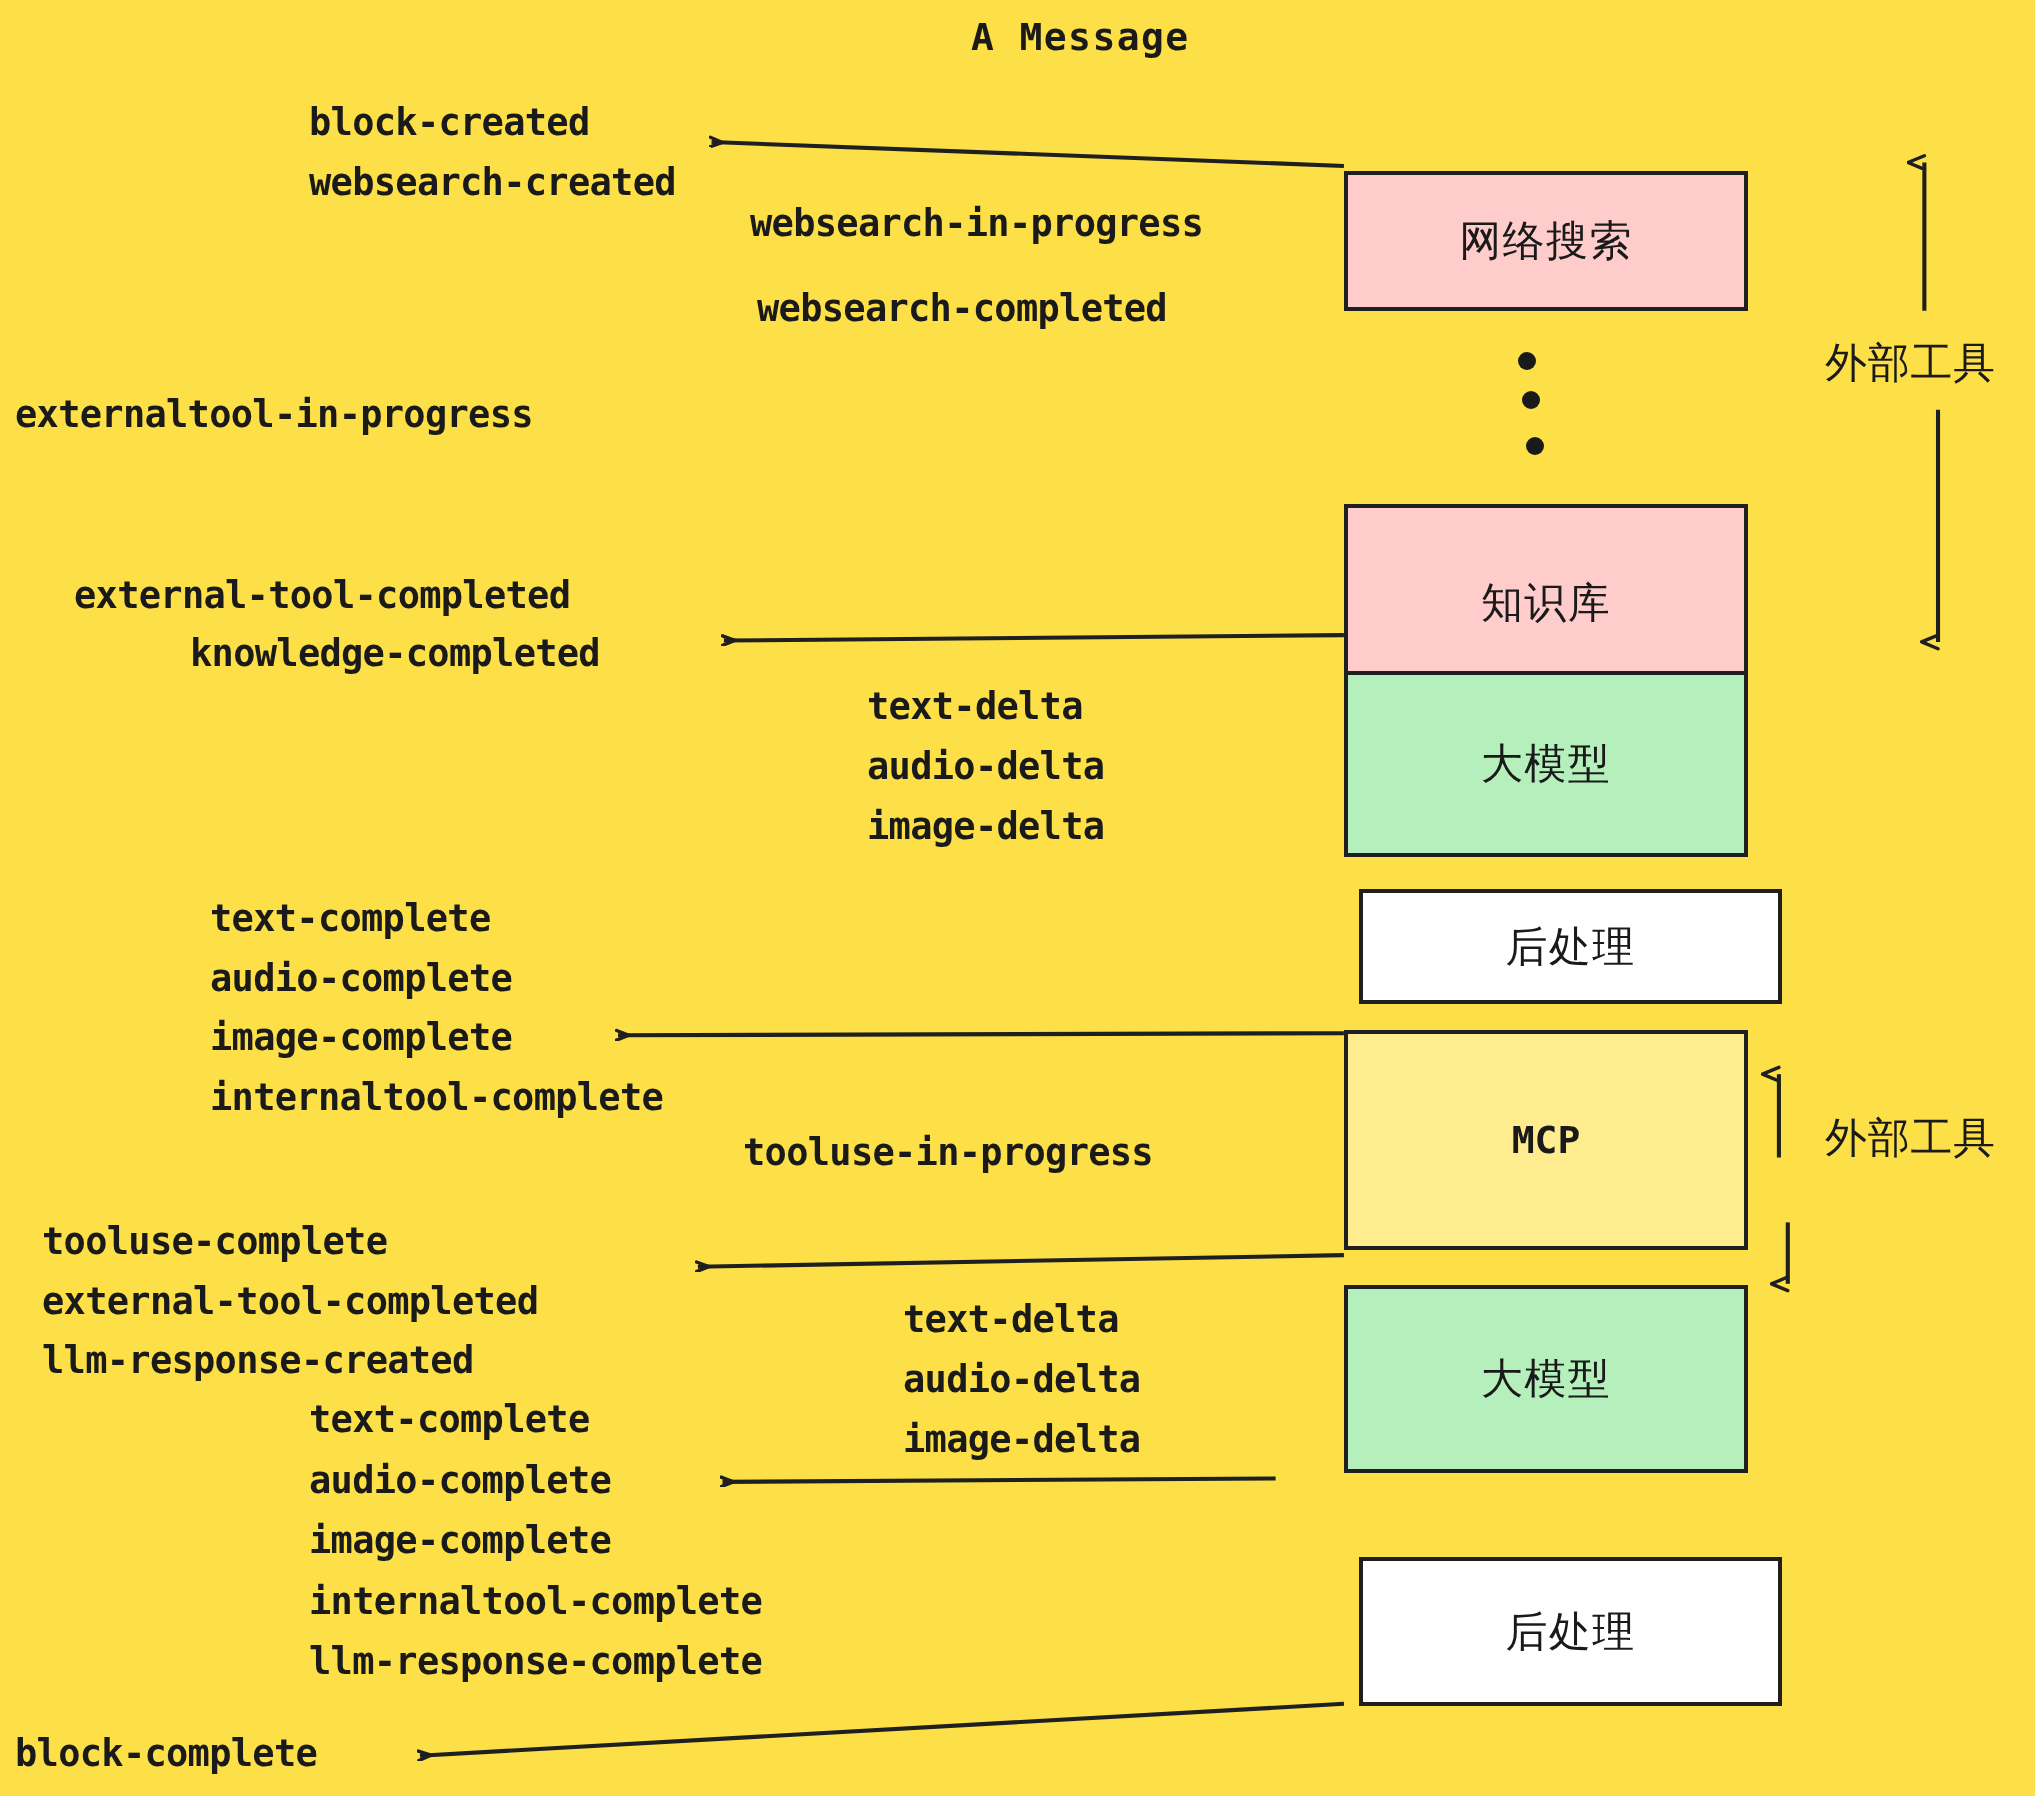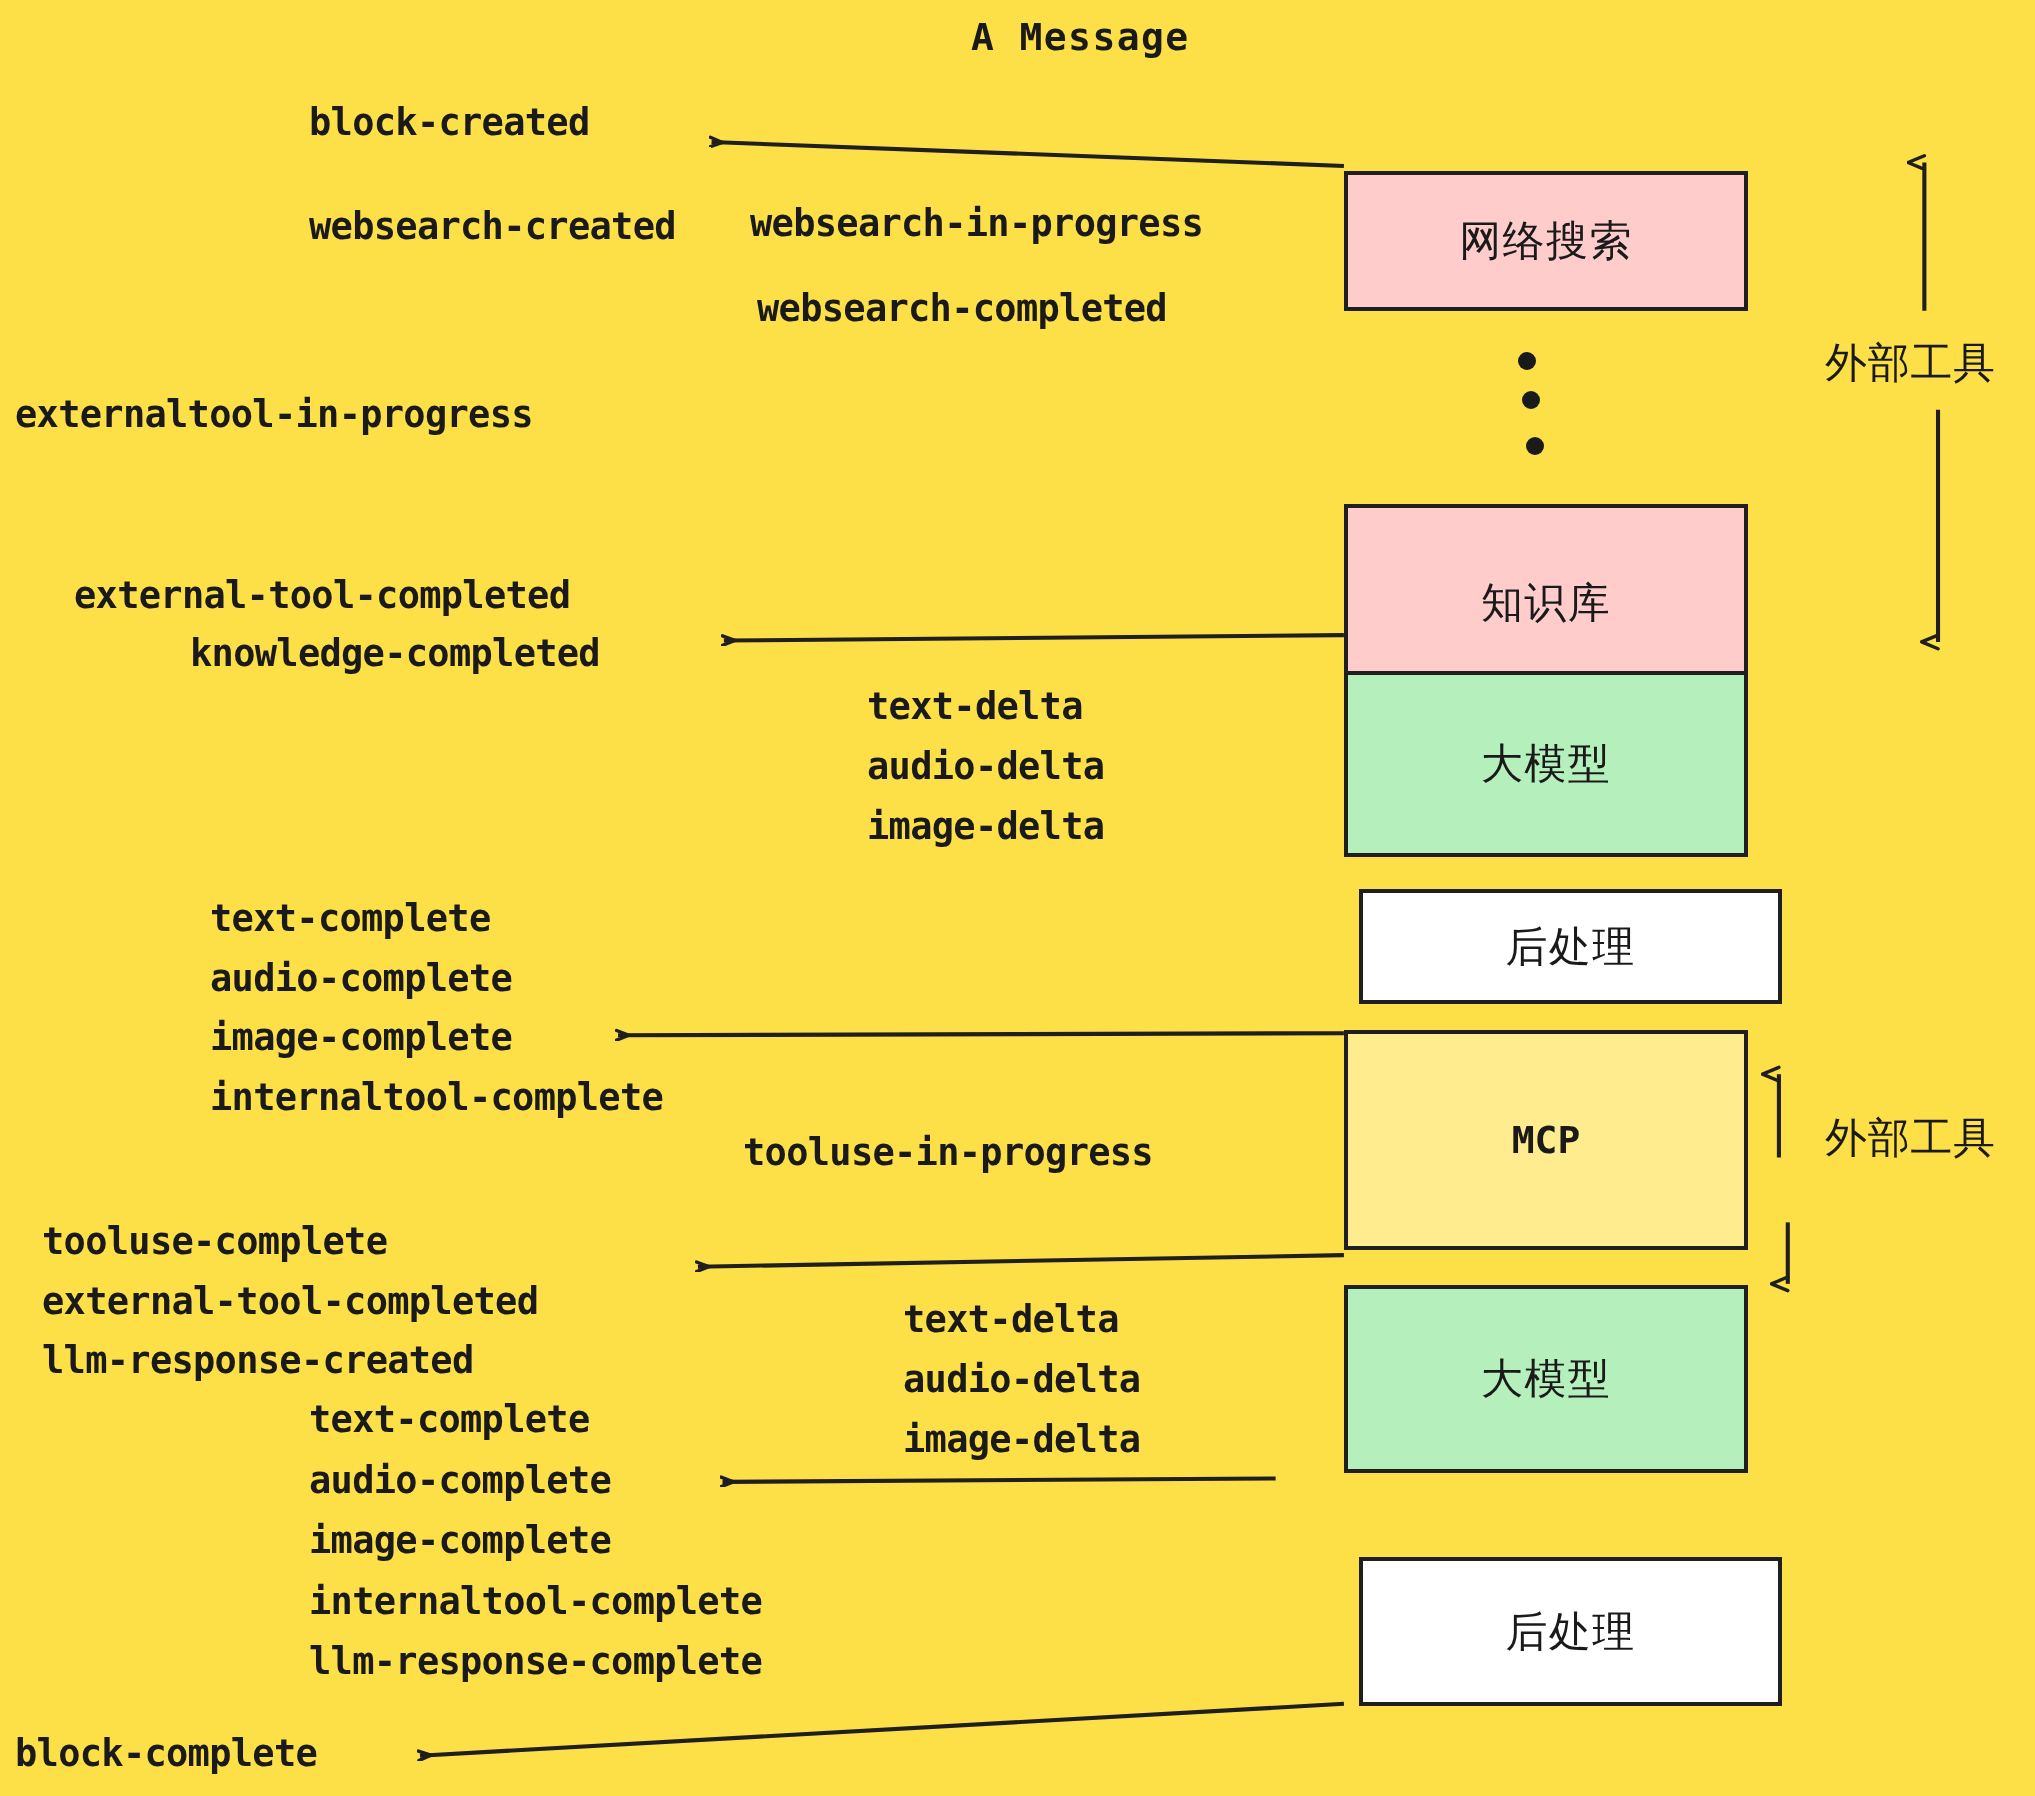--- a/index.html
+++ b/index.html
@@ -164,21 +164,21 @@
   </div>
 
   <div class="dot" style="left:1518px; top:352px;"></div>
   <div class="dot" style="left:1522px; top:391px;"></div>
   <div class="dot" style="left:1526px; top:437px;"></div>
 
   <div class="grouplabel" style="left:1825px; top:335px;">外部工具</div>
   <div class="grouplabel" style="left:1825px; top:1110px;">外部工具</div>
 
   <div class="evt" style="left:309px;  top:104px;">block-created</div>
-  <div class="evt" style="left:309px;  top:164px;margin-top:44px;">websearch-created</div>
+  <div class="evt" style="left:309px;  top:164px;">websearch-created</div>
   <div class="evt" style="left:750px; top:205px;">websearch-in-progress</div>
   <div class="evt" style="left:757px; top:290px;">websearch-completed</div>
   <div class="evt" style="left:15px;   top:396px;">externaltool-in-progress</div>
 
   <div class="evt" style="left:74px;  top:577px;">external-tool-completed</div>
   <div class="evt" style="left:190px;  top:635px;">knowledge-completed</div>
 
   <div class="evt" style="left:867px; top:688px;">text-delta</div>
   <div class="evt" style="left:867px; top:748px;">audio-delta</div>
   <div class="evt" style="left:867px; top:808px;">image-delta</div>

